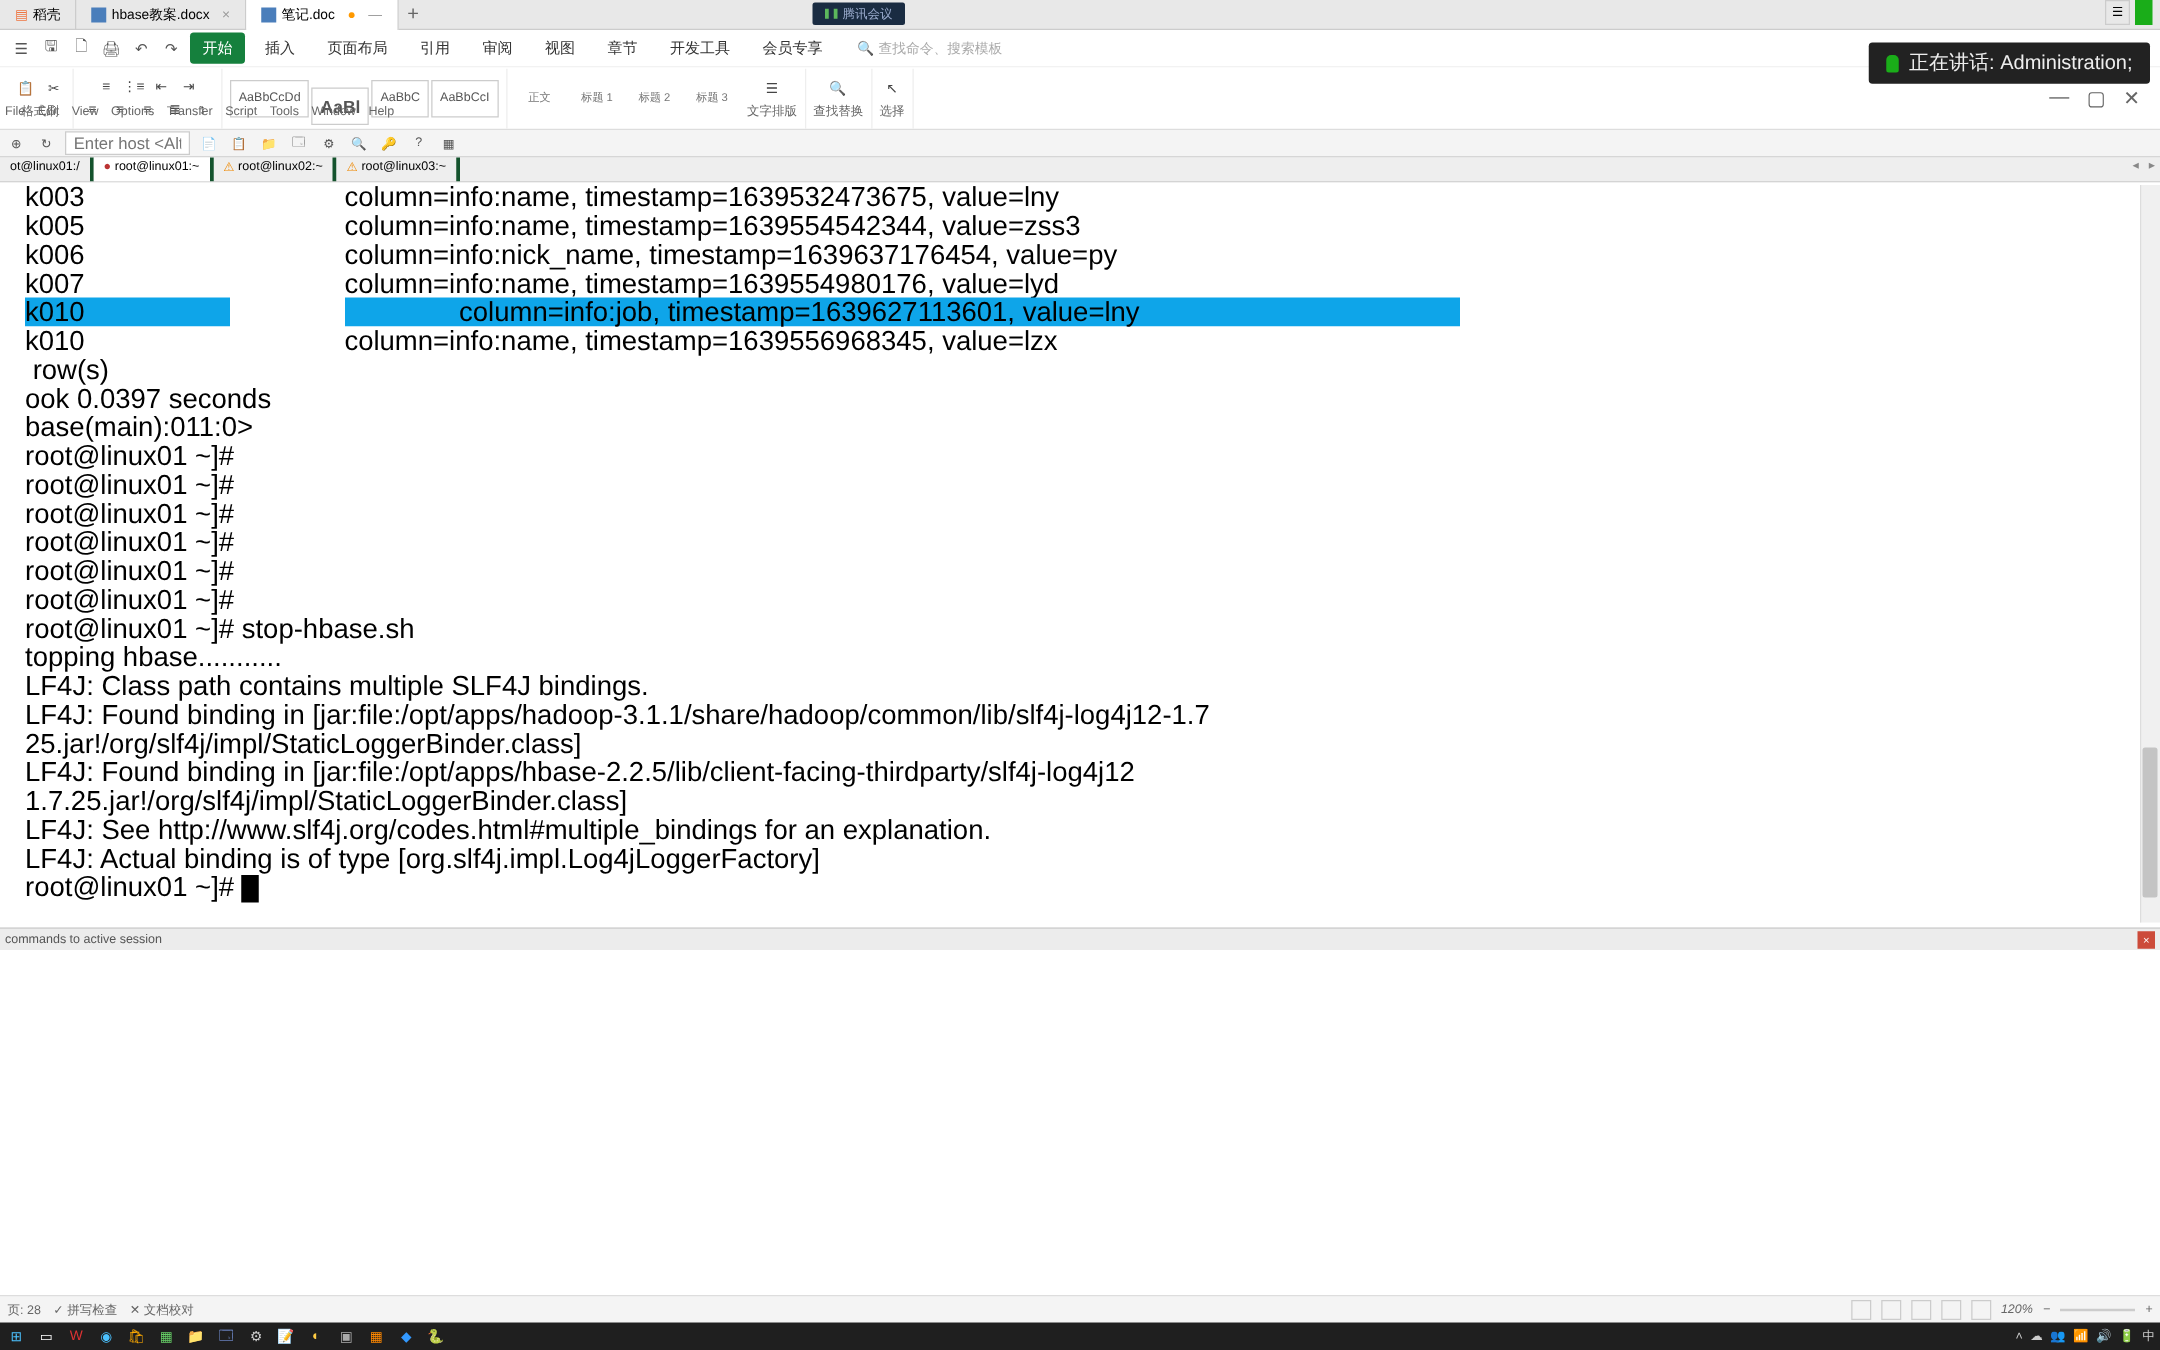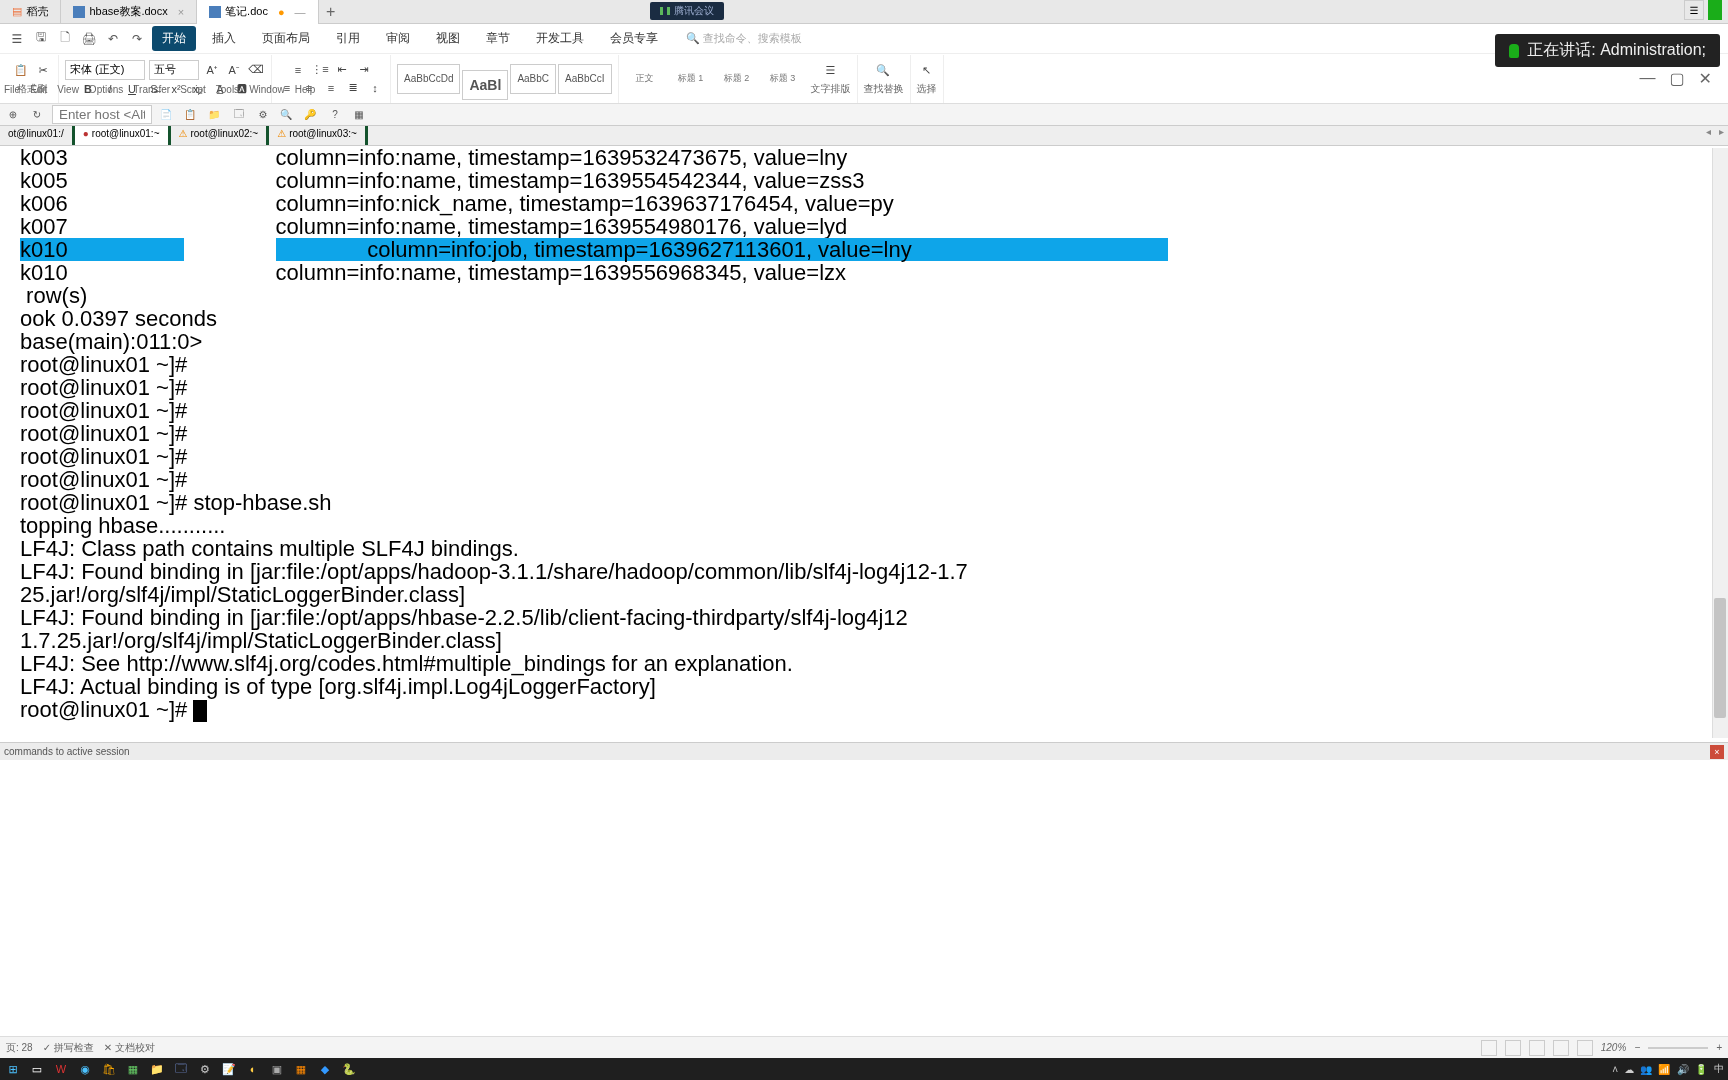--- a/index.html
+++ b/index.html
@@ -15,21 +15,21 @@
 .tencent-meet { position: absolute; left: 650px; top: 2px; background: #1a2c42; color: #9ac; font-size: 10px; padding: 2px 10px; border-radius: 2px; display: flex; align-items: center; gap: 4px; }
 .tencent-meet .dot { width: 3px; height: 8px; background: #5cb85c; }
 .top-right { position: absolute; right: 6px; top: 0; display: flex; gap: 4px; }
 .top-right-btn { width: 20px; height: 20px; border: 1px solid #ccc; font-size: 10px; display: flex; align-items: center; justify-content: center; }
 .r-stripe { width: 14px; height: 20px; background: #1aad19; }
 
 
 .ribbon-row { height: 30px; background: #fff; display: flex; align-items: center; padding-left: 8px; gap: 6px; border-bottom: 1px solid #eee; }
 .rb-icon { width: 18px; height: 18px; display: flex; align-items: center; justify-content: center; color: #555; font-size: 12px; cursor: pointer; }
 .rb-tab { padding: 4px 10px; font-size: 12px; color: #333; cursor: pointer; }
-.rb-tab.start { background: #0c4a6e; color: #fff; border-radius: 3px; }
+.rb-tab.start { background: #15803d; color: #fff; border-radius: 3px; }
 .rb-search { margin-left: 12px; font-size: 11px; color: #aaa; }
 .rb-search::before { content: "🔍 "; }
 .speaker-badge { position: absolute; right: 8px; top: 34px; background: #222; color: #eee; padding: 6px 14px; font-size: 16px; border-radius: 3px; display: flex; align-items: center; gap: 8px; }
 .mic { width: 10px; height: 14px; background: #1aad19; border-radius: 4px 4px 2px 2px; }
 
 
 .ribbon-tools { height: 50px; background: #fff; display: flex; align-items: center; padding: 0 6px; border-bottom: 1px solid #ddd; }
 .tool-group { display: flex; flex-direction: column; align-items: center; padding: 0 6px; border-right: 1px solid #eee; height: 48px; justify-content: center; }
 .tool-group .top-row { display: flex; gap: 4px; align-items: center; }
 .tool-group .label { font-size: 10px; color: #666; margin-top: 2px; }
@@ -137,45 +137,20 @@
     <span>正在讲话: Administration;</span>
   </div>
 
 <div class="ribbon-tools">
   <div class="tool-group">
     <div class="top-row">
         <span class="mini-btn">📋</span>
         <span class="mini-btn">✂</span>
       </div>
     <span class="label">格式刷</span>
-  </div>
-  <div class="tool-group">
-    <div class="top-row">
-      <input class="font-sel" value="宋体 (正文)" style="">
-      <input class="size-sel" value="五号" style="">
-      <span class="mini-btn">A⁺</span>
-      <span class="mini-btn">A⁻</span>
-      <span class="mini-btn">⌫</span>
-    </div>
-    <div class="top-row">
-      <span class="mini-btn">
-          <b>B</b>
-        </span>
-      <span class="mini-btn">
-          <i>I</i>
-        </span>
-      <span class="mini-btn">
-          <u>U</u>
-        </span>
-      <span class="mini-btn">S̶</span>
-      <span class="mini-btn">x²</span>
-      <span class="mini-btn">x₂</span>
-      <span class="mini-btn">A̲</span>
-      <span class="mini-btn">🅰</span>
-    </div>
   </div>
   <div class="tool-group">
     <div class="top-row">
       <span class="mini-btn">≡</span>
       <span class="mini-btn">⋮≡</span>
       <span class="mini-btn">⇤</span>
       <span class="mini-btn">⇥</span>
     </div>
     <div class="top-row">
       <span class="mini-btn">≡</span>

